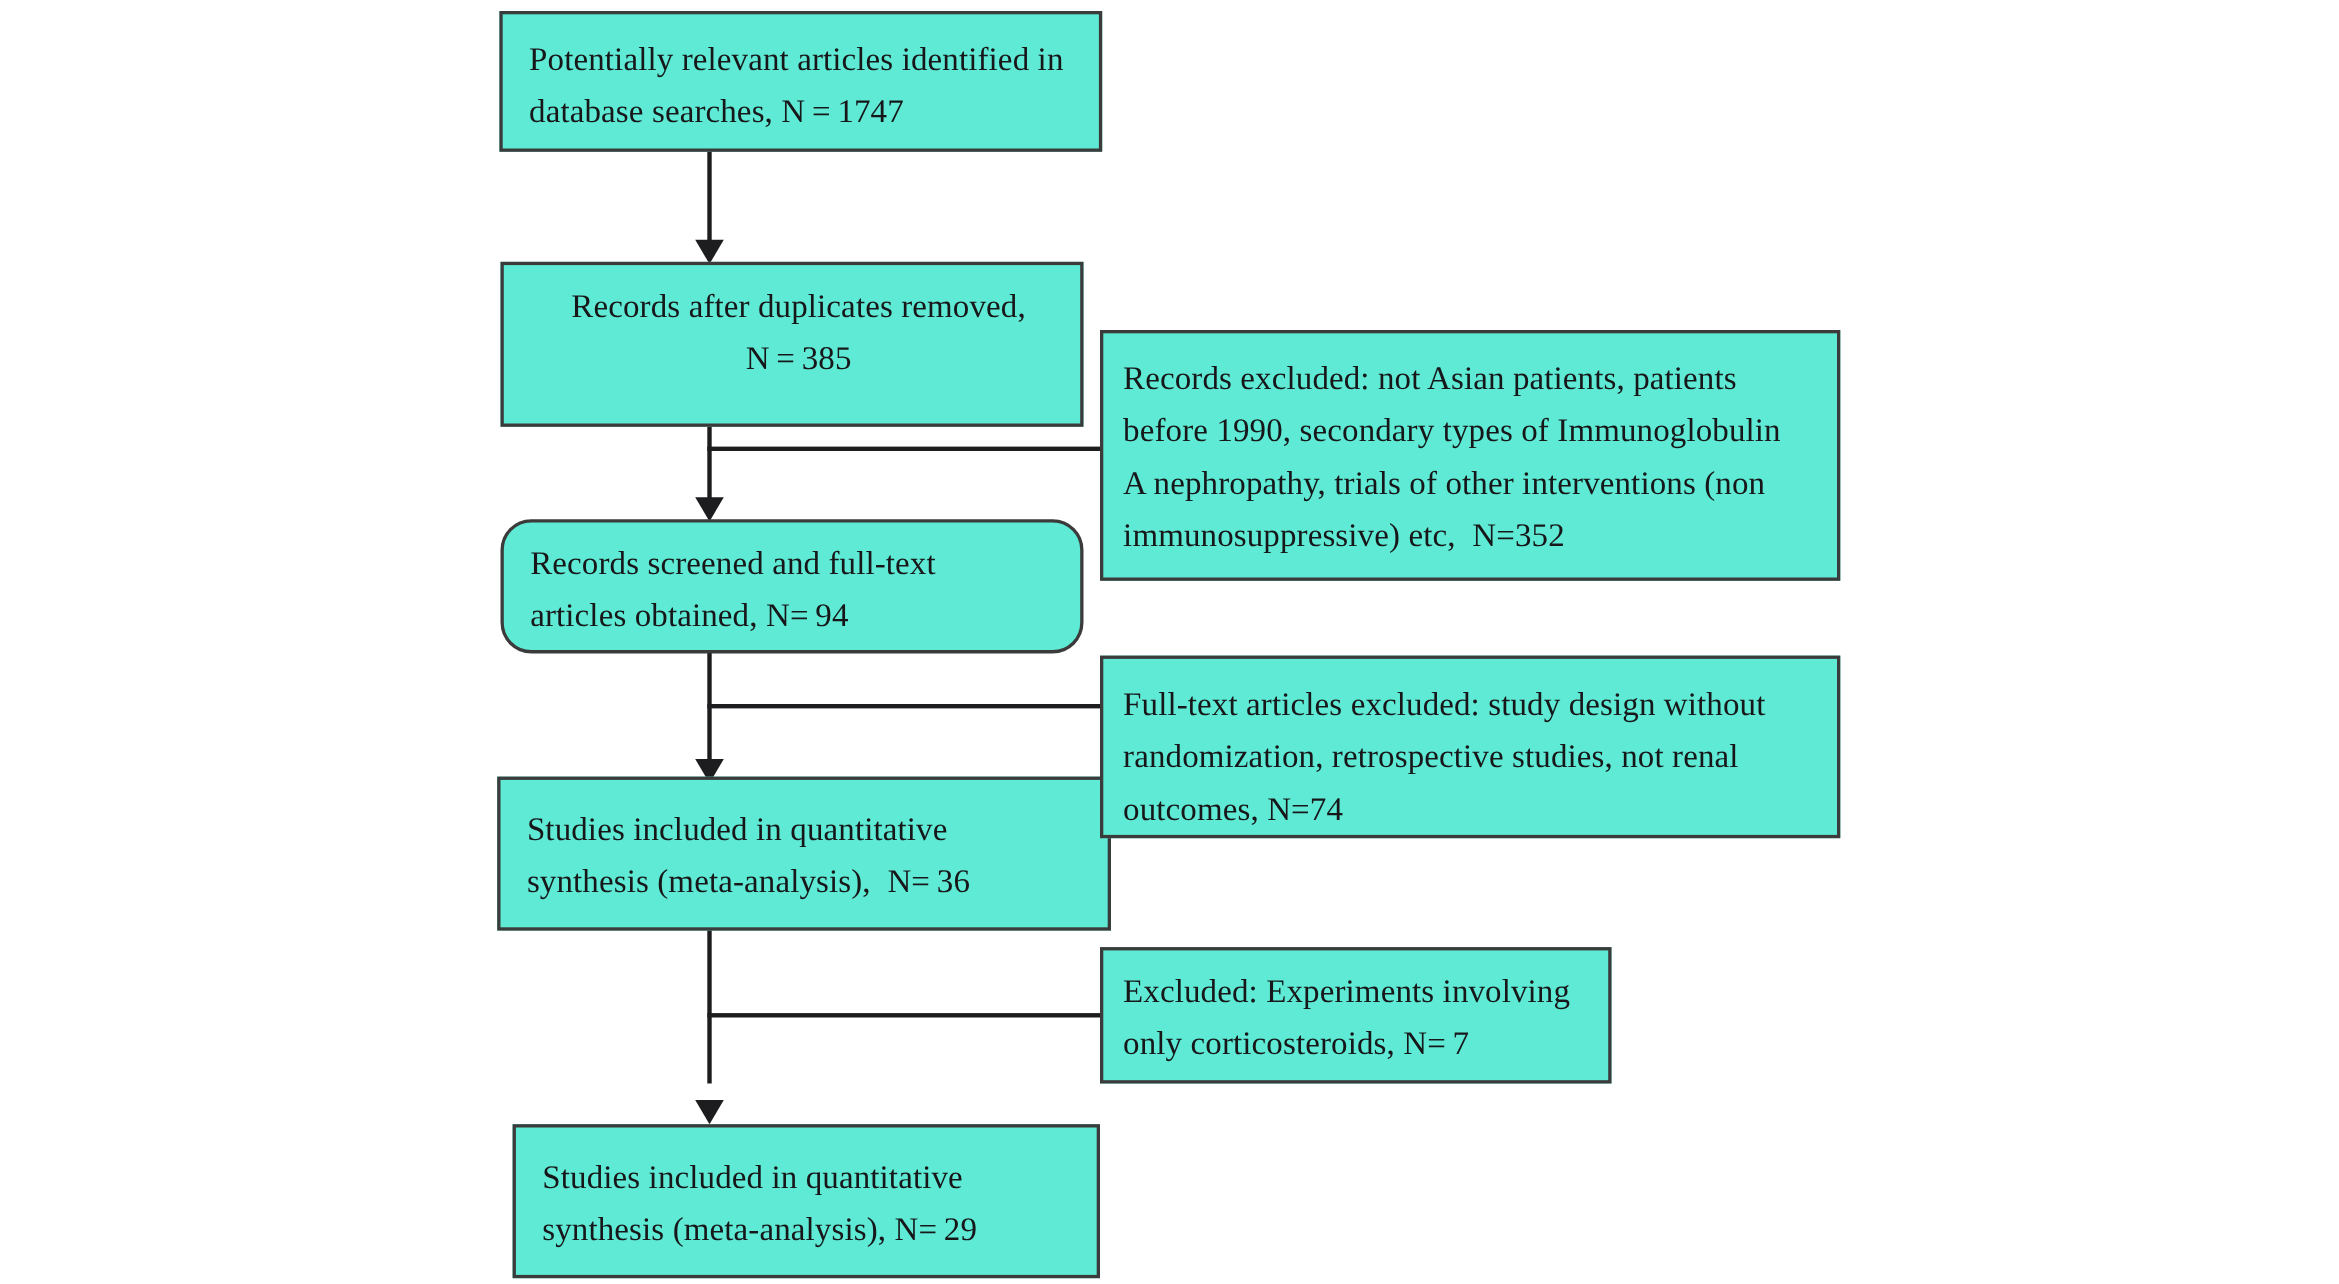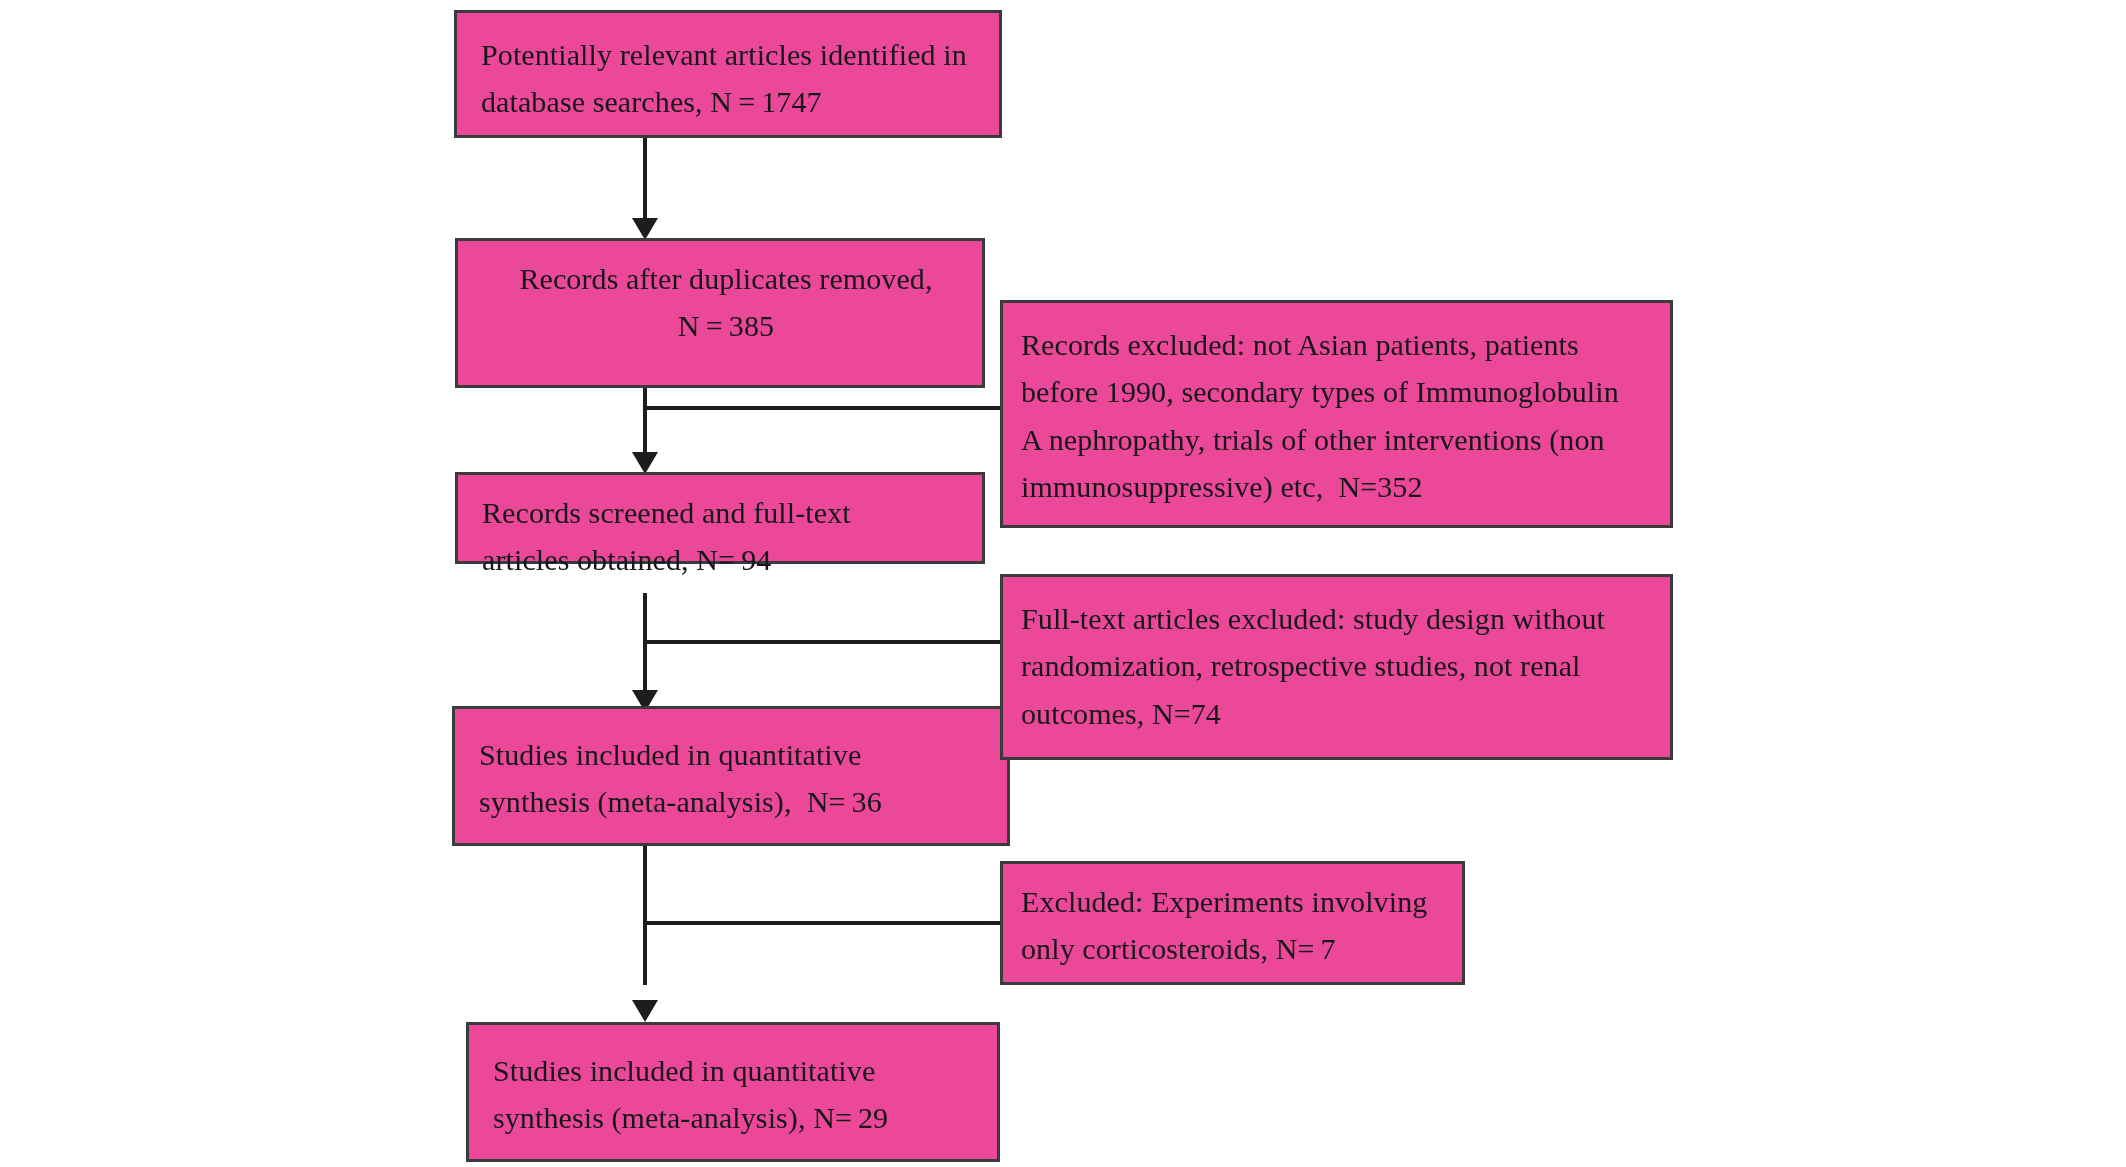--- a/index.html
+++ b/index.html
@@ -14,21 +14,21 @@
     background: #ffffff;
     overflow: hidden;
     font-family: "Liberation Serif", "DejaVu Serif", serif;
   }
 
   
   .box {
     position: absolute;
     box-sizing: border-box;
     border: 3px solid #3b3b3b;
-    background: #ec4899;
+    background: #5eead4;
     color: #17171a;
     font-size: 30px;
     line-height: 1.58;
     letter-spacing: 0.1px;
   }
   .box .inner {
     position: absolute;
     left: 0;
     right: 0;
   }
@@ -93,21 +93,21 @@
     </div>
   </div>
 
   <div class="box main-box" style="left:455px; top:238px; width:530px; height:150px;">
     <div class="inner" style="top:14px;">
       <span class="line center">Records after duplicates removed,</span>
       <span class="line center">N = 385</span>
     </div>
   </div>
 
-  <div class="box main-box" style="left:455px; top:472px; width:530px; height:92px;">
+  <div class="box main-box" style="left:455px; top:472px; width:530px; height:122px;border-radius:28px;">
     <div class="inner" style="top:14px;">
       <span class="line">Records screened and full-text</span>
       <span class="line">articles obtained, N= 94</span>
     </div>
   </div>
 
   <div class="box main-box" style="left:452px; top:706px; width:558px; height:140px;">
     <div class="inner" style="top:22px;">
       <span class="line">Studies included in quantitative</span>
       <span class="line">synthesis (meta-analysis),  N= 36</span>
@@ -123,21 +123,21 @@
 
   <div class="box side-box" style="left:1000px; top:300px; width:673px; height:228px;">
     <div class="inner" style="top:18px;">
       <span class="line">Records excluded: not Asian patients, patients</span>
       <span class="line">before 1990, secondary types of Immunoglobulin</span>
       <span class="line">A nephropathy, trials of other interventions (non</span>
       <span class="line">immunosuppressive) etc,  N=352</span>
     </div>
   </div>
 
-  <div class="box side-box" style="left:1000px; top:574px; width:673px; height:186px;">
+  <div class="box side-box" style="left:1000px; top:596px; width:673px; height:166px;">
     <div class="inner" style="top:18px;">
       <span class="line">Full-text articles excluded: study design without</span>
       <span class="line">randomization, retrospective studies, not renal</span>
       <span class="line">outcomes, N=74</span>
     </div>
   </div>
 
   <div class="box side-box" style="left:1000px; top:861px; width:465px; height:124px;">
     <div class="inner" style="top:14px;">
       <span class="line">Excluded: Experiments involving</span>

